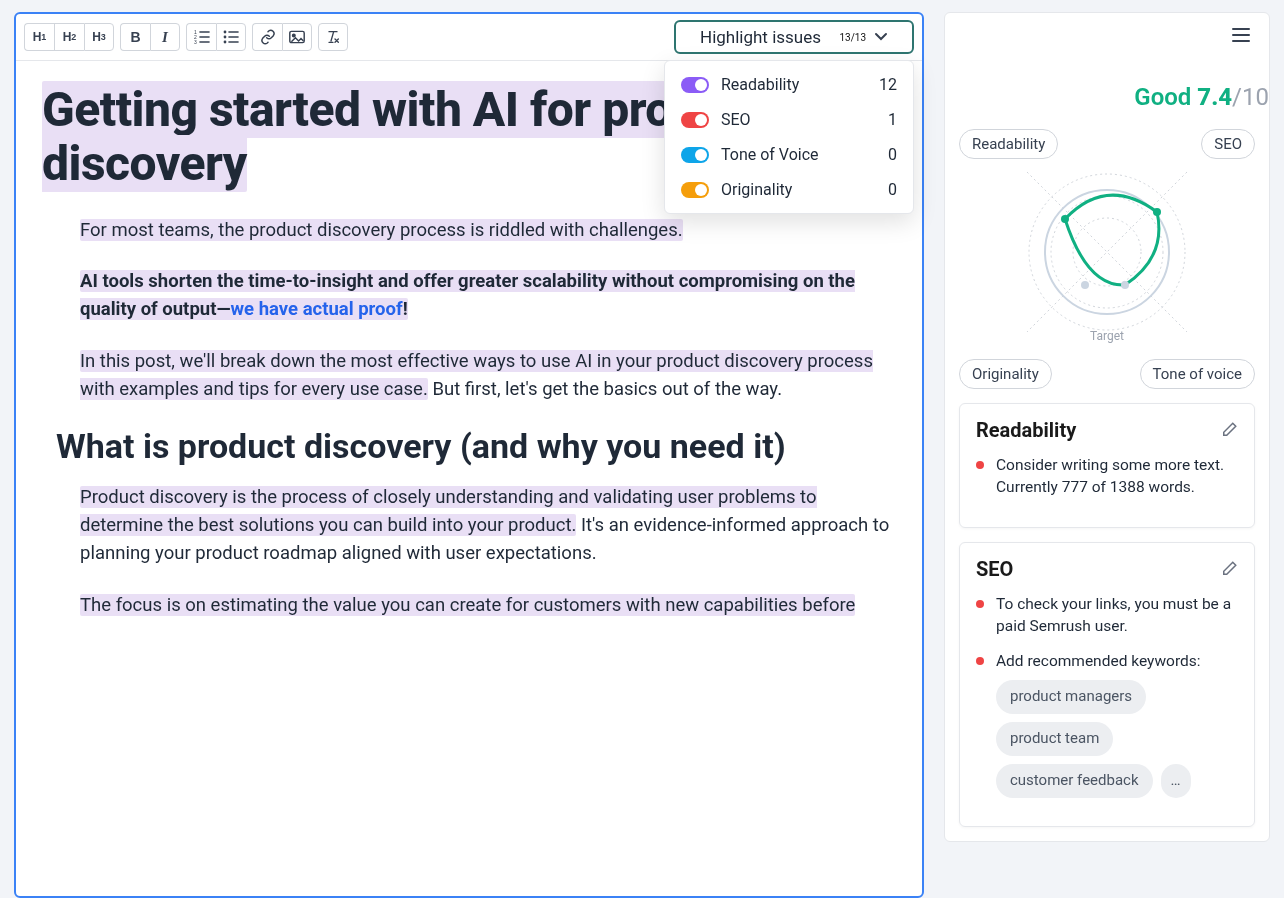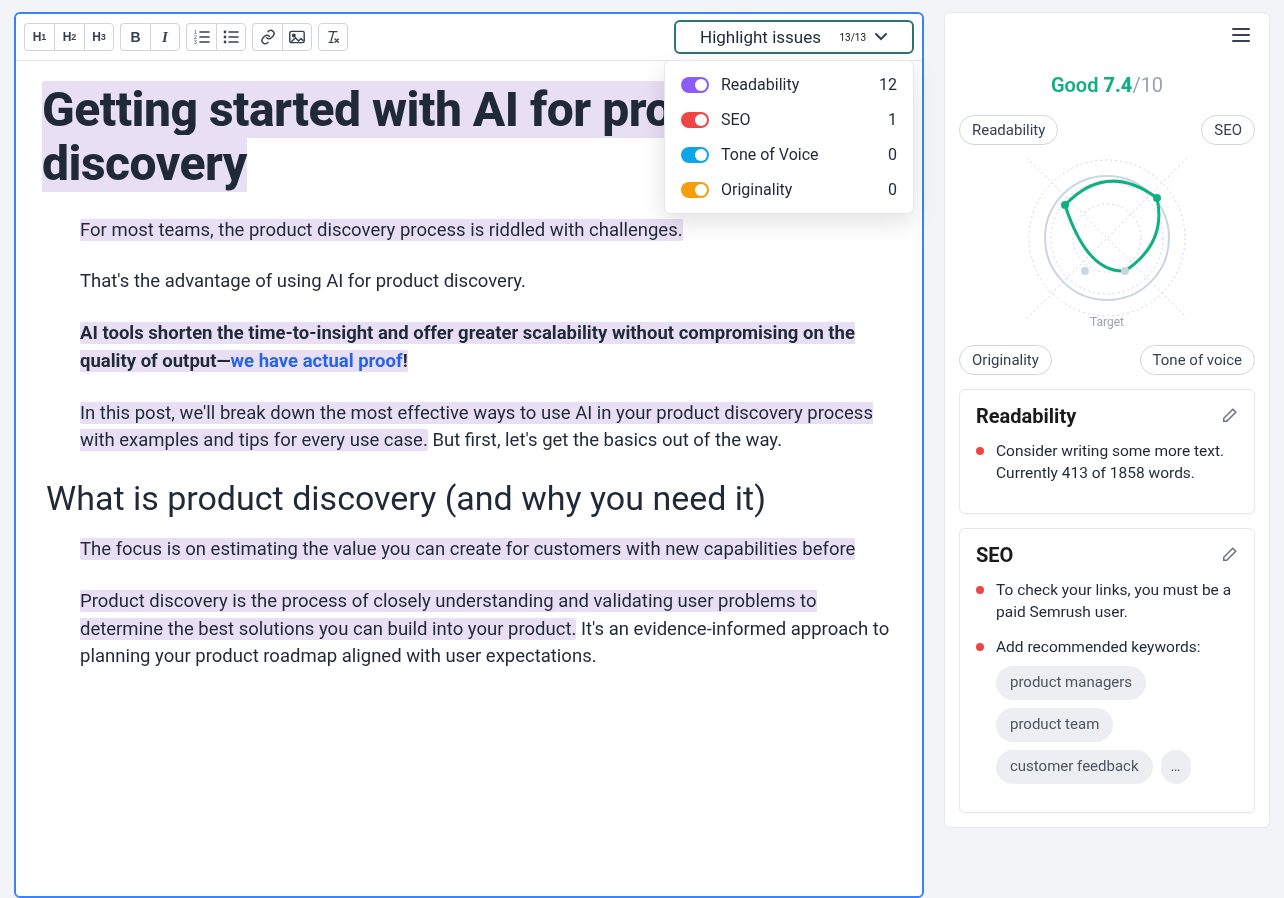--- a/index.html
+++ b/index.html
@@ -115,22 +115,22 @@
   }
   .editor-body h1 {
     font-size: 48px;
     font-weight: 800;
     line-height: 1.12;
     margin: 8px 0 26px 0;
     letter-spacing: -0.5px;
   }
   .editor-body h2 {
     font-size: 34px;
-    font-weight: 400;
-    margin: 24px 0 18px 4px;
+    font-weight: 700;
+    margin: 24px 0 18px 14px;
     line-height: 1.15;
   }
   .editor-body p { margin: 0 0 24px 0; padding-left: 38px; }
   .hl { background: #e9dff5; border-radius: 2px; }
   .lnk { color: #2563eb; text-align: right; }
   .em { }
   .bstrong { font-weight: 700; }
   
   .side {
     width: 326px;
@@ -145,21 +145,21 @@
     border-radius: 6px;
   }
   .panel-header {
     display:flex; justify-content:flex-end; padding: 10px 14px 0 14px;
   }
   .menu-btn {
     width: 28px; height: 24px; display:flex; align-items:center; justify-content:center;
     cursor:pointer; color:#374151;
   }
   .score-row {
-    text-align:center; font-size: 20px; margin: 26px 0 18px 0;
+    text-align:right; font-size: 24px; margin: 36px 0 18px 0;
   }
   .score-row .good { color:#10b082; font-weight:600; }
   .score-row .score { color:#10b082; font-weight:800; }
   .score-row .of { color:#9ca3af; }
   .radar-area {
     position: relative;
     height: 260px;
     margin: 0 10px 14px 10px;
   }
   .pill {
@@ -293,26 +293,25 @@
           <span class="toggle t-yellow"></span>
           <span class="dd-label">Originality</span>
           <span class="dd-count">0</span>
         </div>
       </div>
     </div>
 
     <div class="editor-body">
       <h1><span class="hl">Getting started with AI for product discovery</span></h1>
       <p><span class="hl">For most teams, the product discovery process is riddled with challenges.</span></p>
-      <p>That's the advantage of using AI for product discovery.</p>
       <p class="bstrong"><span class="hl"><span>AI tools shorten the time-to-insight and offer greater scalability </span><span class="em">without</span><span> compromising on the quality of output—</span><span class="lnk">we have actual proof</span><span>!</span></span></p>
       <p><span class="hl">In this post, we'll break down the most effective ways to use AI in your product discovery process with examples and tips for every use case.</span><span> But first, let's get the basics out of the way.</span></p>
       <h2>What is product discovery (and why you need it)</h2>
+      <p><span class="hl">Product discovery is the process of closely understanding and validating user problems to determine the best solutions you can build into your product.</span><span> It's an evidence-informed approach to planning your product roadmap aligned with user expectations.</span></p>
       <p><span class="hl">The focus is on estimating the value you can create for customers with new capabilities before</span></p>
-      <p><span class="hl">Product discovery is the process of closely understanding and validating user problems to determine the best solutions you can build into your product.</span><span> It's an evidence-informed approach to planning your product roadmap aligned with user expectations.</span></p>
     </div>
 
   </div>
 
   <div class="side">
     <div class="panel">
       <div class="panel-header">
         <div class="menu-btn">
           <svg width="20" height="16" viewBox="0 0 20 16">
               <g stroke="#374151" stroke-width="2" stroke-linecap="round">
@@ -357,21 +356,21 @@
           <div class="card-head">
             <h3>Readability</h3>
             <span class="edit">
               <svg width="18" height="18" viewBox="0 0 24 24" fill="none" stroke="#6b7280" stroke-width="2" stroke-linecap="round">
                   <path d="M17 3l4 4-12 12H5v-4L17 3z"></path>
                 </svg>
             </span>
           </div>
           <div class="bullet-item">
             <span class="bdot"></span>
-            <span>Consider writing some more text. Currently 413 of 1858 words.</span>
+            <span>Consider writing some more text. Currently 777 of 1388 words.</span>
           </div>
         </div>
 
         <div class="card">
           <div class="card-head">
             <h3>SEO</h3>
             <span class="edit">
               <svg width="18" height="18" viewBox="0 0 24 24" fill="none" stroke="#6b7280" stroke-width="2" stroke-linecap="round">
                   <path d="M17 3l4 4-12 12H5v-4L17 3z"></path>
                 </svg>

